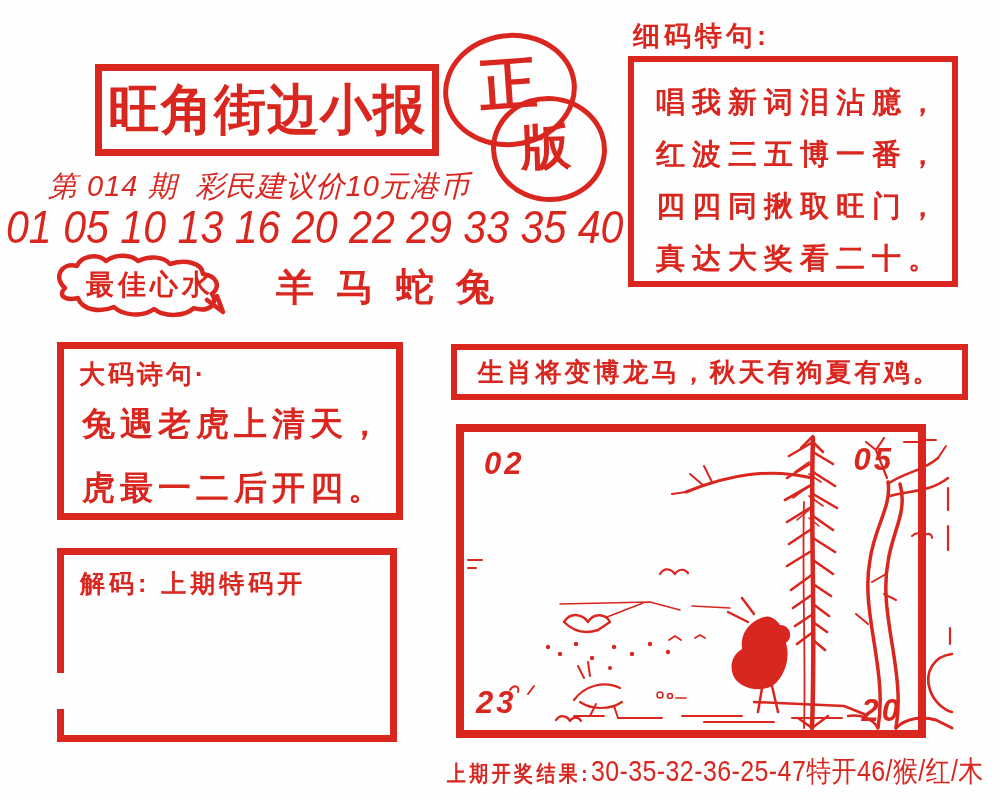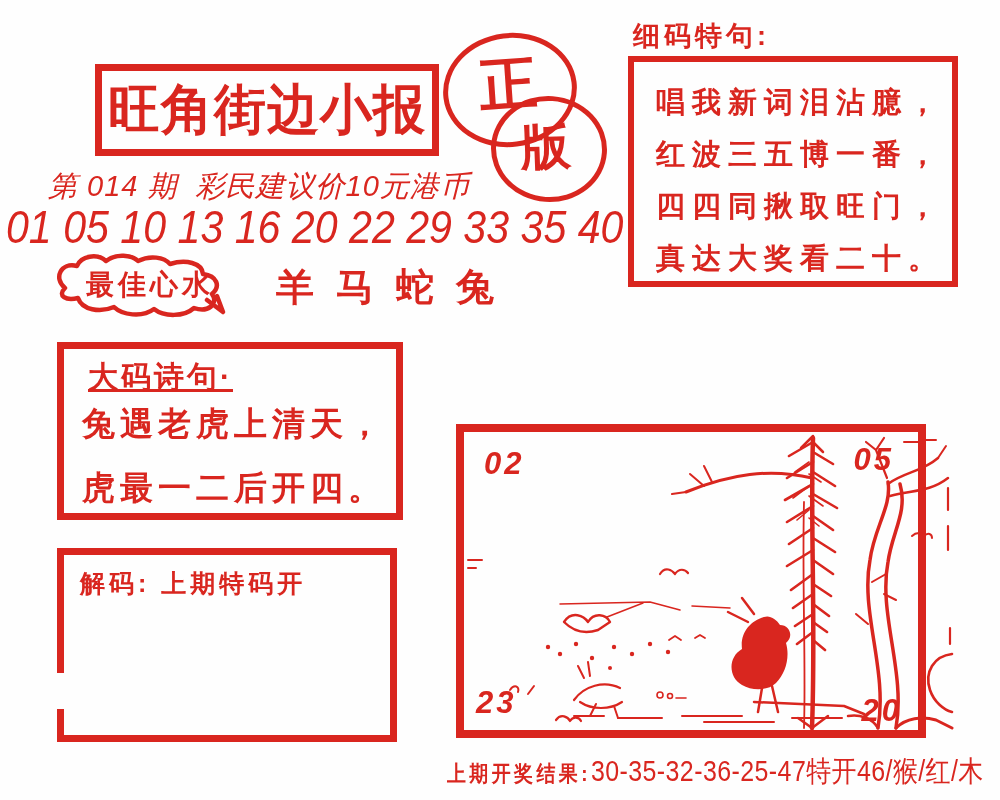--- a/index.html
+++ b/index.html
@@ -41,21 +41,21 @@
   .bubble{left:45px;top:252px;width:210px;height:70px;}
   .bubble svg{position:absolute;left:0;top:0;}
   .bubble .label{position:absolute;left:0;top:0;width:100%;height:100%;
     display:flex;align-items:center;justify-content:center;
     font-size:28px;font-weight:600;letter-spacing:4px;padding-bottom:4px;}
   .animals{left:276px;top:262px;font-size:38px;font-weight:600;letter-spacing:22px;
     white-space:nowrap;}
 
   
   .dama-box{left:57px;top:342px;width:346px;height:178px;border:7px solid var(--red);}
-  .dama-header{left:24px;top:8px;font-size:30px;font-weight:600;letter-spacing:3px;text-decoration:underline;}
+  .dama-header{left:15px;top:8px;font-size:26px;font-weight:600;letter-spacing:3px;}
   .dama-line1{left:18px;top:53px;font-size:33px;font-weight:600;letter-spacing:5px;white-space:nowrap;}
   .dama-line2{left:18px;top:117px;font-size:33px;font-weight:600;letter-spacing:5px;white-space:nowrap;}
 
   
   .shengxiao-box{left:451px;top:344px;width:517px;height:56px;border:6px solid var(--red);
     display:flex;align-items:center;justify-content:center;}
   .shengxiao-box .t{font-size:26px;font-weight:600;letter-spacing:3px;white-space:nowrap;}
 
   
   .pic-box{left:456px;top:424px;width:470px;height:314px;border:8px solid var(--red);}
@@ -112,20 +112,23 @@
     <div class="label">最佳心水</div>
   </div>
   <div class="abs animals">羊马蛇兔</div>
 
   <div class="abs dama-box">
     <div class="abs dama-header">大码诗句·</div>
     <div class="abs dama-line1">兔遇老虎上清天，</div>
     <div class="abs dama-line2">虎最一二后开四。</div>
   </div>
 
+  <div class="abs shengxiao-box">
+    <div class="t">生肖将变博龙马，秋天有狗夏有鸡。</div>
+  </div>
 
   <div class="abs pic-box">
     <svg width="491" height="298" viewBox="0 0 491 298" fill="none" stroke="#d9261f" stroke-linecap="round" stroke-linejoin="round">
 
       <path d="M349,6 C346,90 352,190 348,296" stroke-width="4.5"></path>
       <path d="M340,70 C338,150 342,230 340,296" stroke-width="1.8"></path>
 
       <path d="M349,4 l-12,12 m12,-6 l10,10" stroke-width="2.5"></path>
 
       <path d="M349,10 l-24,14 m24,-4 l20,12 m-20,-2 l-26,16 m26,-6 l22,14 m-22,-2 l-28,16 m28,-6 l24,14 m-24,-2 l-26,16 m26,-6 l20,14 m-20,-2 l-24,16 m24,-6 l22,14 m-22,-2 l-26,16 m26,-6 l20,14 m-20,0 l-22,16 m22,-6 l18,12 m-18,-2 l-20,14 m20,-4 l16,12 m-16,-2 l-18,12 m18,-4 l14,10 m-14,0 l-16,12 m16,-4 l12,10" stroke-width="2.6"></path>

